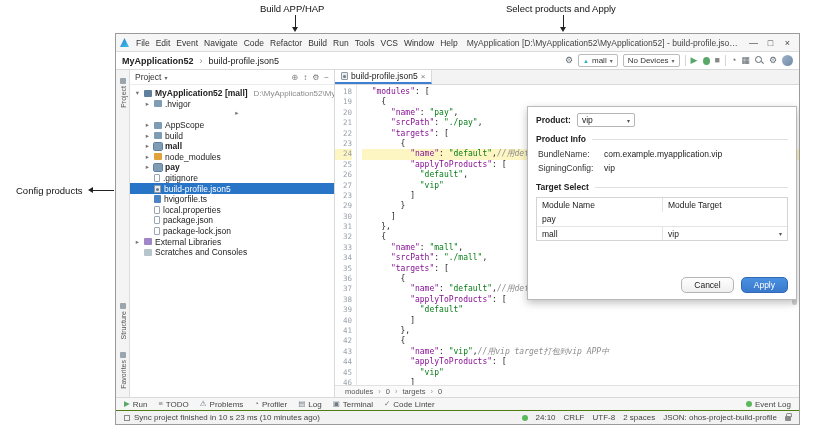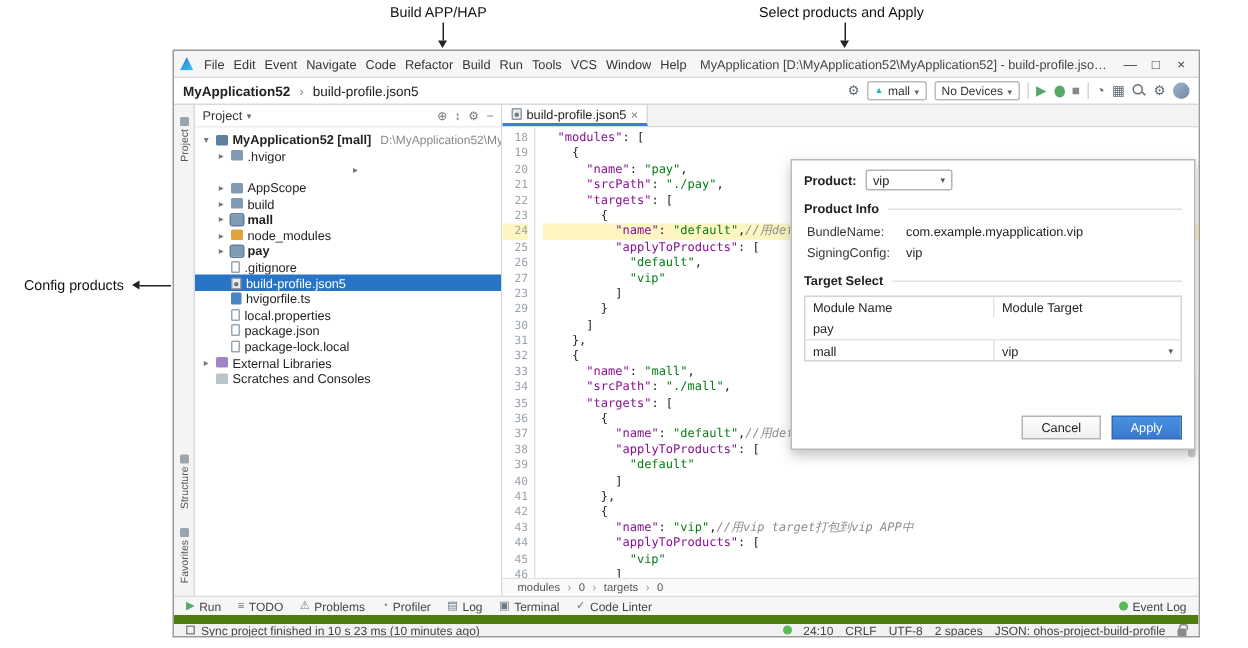--- a/index.html
+++ b/index.html
@@ -106,31 +106,31 @@
   .pinfo{display:flex;margin:2px 0 2px 2px}
   .pinfo-l{width:66px;color:#333}
   .ptable{border:1px solid #d4d4d4;margin-top:2px}
   .ptrow{display:flex;height:14px;align-items:center;border-top:1px solid #e4e4e4}
   .ptrow:first-child{border-top:none}
   .ptc1{width:50%;padding:0 5px}
   .ptc2,.ptc2h{width:50%;padding:0 5px;border-left:1px solid #e4e4e4;height:100%;display:flex;align-items:center}
   .ptc2{justify-content:space-between}
   .ptarrow{font-size:6px;color:#555}
   .pbuttons{margin-top:auto;display:flex;justify-content:flex-end;gap:7px;padding-top:4px}
-  .btn{font-family:inherit;font-size:8.5px;height:16px;padding:0 12px;border:1px solid #b4b4b4;border-radius:0;background:linear-gradient(#fefefe,#efefef);color:#222}
+  .btn{font-family:inherit;font-size:8.5px;height:16px;padding:0 12px;border:1px solid #b4b4b4;border-radius:5px;background:linear-gradient(#fefefe,#efefef);color:#222}
   .btn.primary{background:linear-gradient(#4a90e0,#3a79cd);border-color:#3069b5;color:#fff}
 
   
   .bottombar{height:13px;display:flex;align-items:center;gap:11px;padding:0 8px;background:#f6f6f6;border-top:1px solid #d9d9d9;font-size:8px;color:#444;flex:0 0 auto}
   .tw-btn{display:flex;align-items:center;gap:3px;white-space:nowrap}
   .tw-icon{font-size:7.5px;color:#6d7a84;line-height:1}
   .tw-icon.run{color:#59a869}
   .bb-right{margin-left:auto;display:flex;align-items:center;gap:3px}
   .dot-green{width:6px;height:6px;border-radius:50%;background:#5cb85c;flex:0 0 auto}
-  .statusbar{height:14px;display:flex;align-items:center;padding:0 8px;background:#f2f2f2;border-top:6px solid #4d7c0f;font-size:8px;color:#444;gap:8px;flex:0 0 auto}
+  .statusbar{height:14px;display:flex;align-items:center;padding:0 8px;background:#f2f2f2;border-top:1px solid #4d7c0f;font-size:8px;color:#444;gap:8px;flex:0 0 auto}
   .sb-left{display:flex;align-items:center;gap:4px;flex:1;min-width:0;white-space:nowrap;overflow:hidden}
   .sb-sq{width:6px;height:6px;border:1px solid #8a8a8a;flex:0 0 auto}
   .sb-right{display:flex;align-items:center;gap:8px;white-space:nowrap}
   .lock{position:relative;width:6px;height:5px;background:#8a8a8a;border-radius:1px;margin-top:2px}
   .lock::before{content:"";position:absolute;left:1px;top:-3px;width:4px;height:3px;border:1px solid #8a8a8a;border-bottom:none;border-radius:2px 2px 0 0}
 </style>
 </head>
 <body>
 
 <div class="stage">
@@ -294,21 +294,21 @@
               <span class="tlabel">local.properties</span>
             </div>
             <div class="trow" style="padding-left: 14px;">
               <span class="chev"></span>
               <span class="ticon json-file"></span>
               <span class="tlabel">package.json</span>
             </div>
             <div class="trow" style="padding-left: 14px;">
               <span class="chev"></span>
               <span class="ticon json-file"></span>
-              <span class="tlabel">package-lock.local</span>
+              <span class="tlabel">package-lock.json</span>
             </div>
             <div class="trow" style="padding-left: 4px;">
               <span class="chev">▸</span>
               <span class="ticon libraries"></span>
               <span class="tlabel">External Libraries</span>
             </div>
             <div class="trow" style="padding-left: 4px;">
               <span class="chev"></span>
               <span class="ticon scratches"></span>
               <span class="tlabel">Scratches and Consoles</span>

